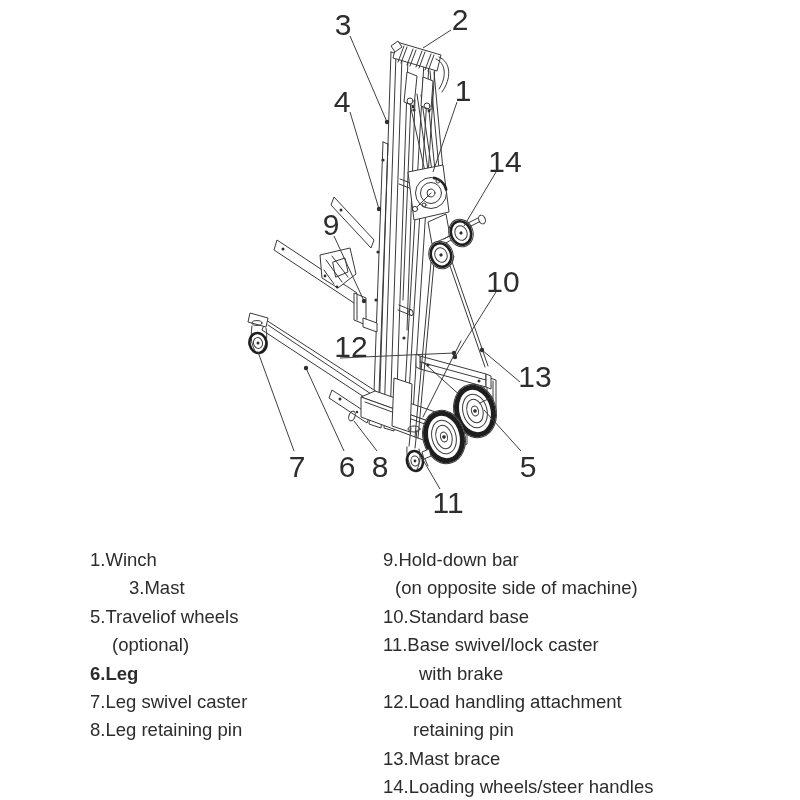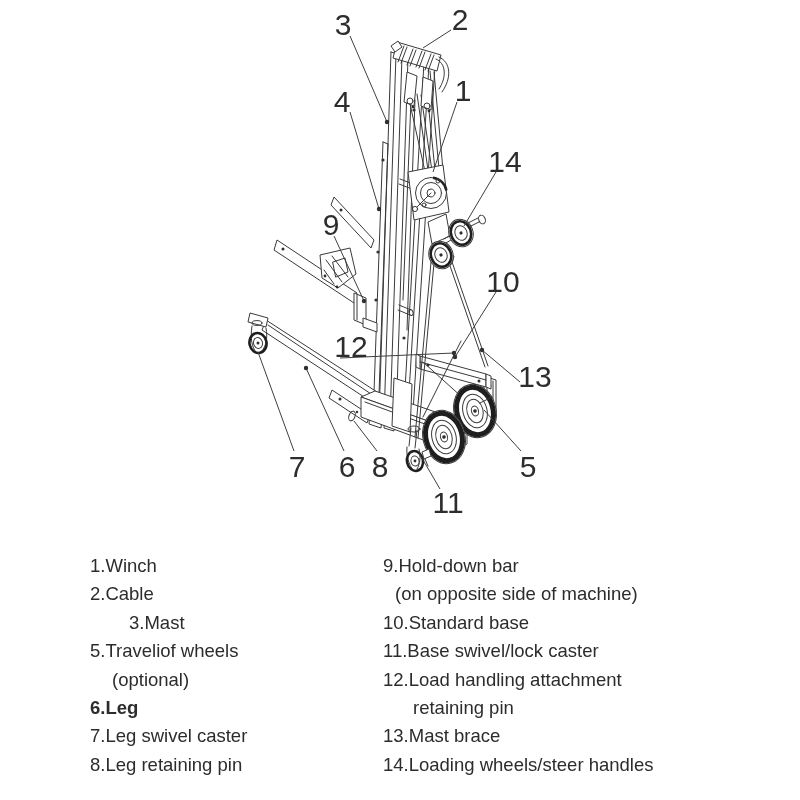--- a/index.html
+++ b/index.html
@@ -9,21 +9,21 @@
   .ln{fill:none;stroke:#3a3a3a;stroke-width:1;stroke-linecap:round;stroke-linejoin:round;}
   .lnw{fill:#ffffff;stroke:#3a3a3a;stroke-width:1;stroke-linejoin:round;}
   .thick{fill:none;stroke:#222222;stroke-width:2.4;}
   .tire{fill:none;stroke:#1e1e1e;stroke-width:5;}
   .tire2{fill:none;stroke:#1e1e1e;stroke-width:2.6;}
   .dotf{fill:#2f2f2f;stroke:none;}
   .callout{font-size:30px;fill:#2d2d2d;text-anchor:middle;}
   #callouts polyline{fill:none;stroke:#3f3f3f;stroke-width:1;}
   #legend{position:absolute;left:0;top:540px;width:800px;color:#2c2c2c;
           font-size:18.5px;}
-  .lcol{position:absolute;top:12px;}
+  .lcol{position:absolute;top:6px;}
   #legend-left{left:90px;width:280px;}
   #legend-right{left:383px;width:400px;}
   .lrow{height:28.4px;line-height:28.4px;white-space:nowrap;}
 </style>
 </head>
 <body>
 
 <div id="root">
 
   <svg width="800" height="800" viewBox="0 0 800 800">
@@ -272,32 +272,32 @@
         <polyline points="521,451 484,410"></polyline>
         <text x="528" y="466" class="callout" dominant-baseline="central">5</text>
         <polyline points="440,489 419,453"></polyline>
         <text x="448" y="502" class="callout" dominant-baseline="central">11</text>
       </g>
   </svg>
 
   <div id="legend">
     <div id="legend-left" class="lcol">
         <div class="lrow" style="padding-left: 0px;">1.Winch</div>
-        <div class="lrow" style="padding-left: 0px;">2.Cable</div>
         <div class="lrow" style="padding-left: 0px; margin-left: 39px;">3.Mast</div>
         <div class="lrow" style="padding-left: 0px;">5.Traveliof wheels</div>
         <div class="lrow" style="padding-left: 22px;">(optional)</div>
         <div class="lrow" style="padding-left: 0px; font-weight: bold;">6.Leg</div>
         <div class="lrow" style="padding-left: 0px;">7.Leg swivel caster</div>
         <div class="lrow" style="padding-left: 0px;">8.Leg retaining pin</div>
       </div>
     <div id="legend-right" class="lcol">
         <div class="lrow" style="padding-left: 0px;">9.Hold-down bar</div>
         <div class="lrow" style="padding-left: 12px;">(on opposite side of machine)</div>
         <div class="lrow" style="padding-left: 0px;">10.Standard base</div>
         <div class="lrow" style="padding-left: 0px;">11.Base swivel/lock caster</div>
+        <div class="lrow" style="padding-left: 36px;">with brake</div>
         <div class="lrow" style="padding-left: 0px;">12.Load handling attachment</div>
         <div class="lrow" style="padding-left: 30px;">retaining pin</div>
         <div class="lrow" style="padding-left: 0px;">13.Mast brace</div>
         <div class="lrow" style="padding-left: 0px;">14.Loading wheels/steer handles</div>
       </div>
   </div>
 </div>
 
 </body></html>

